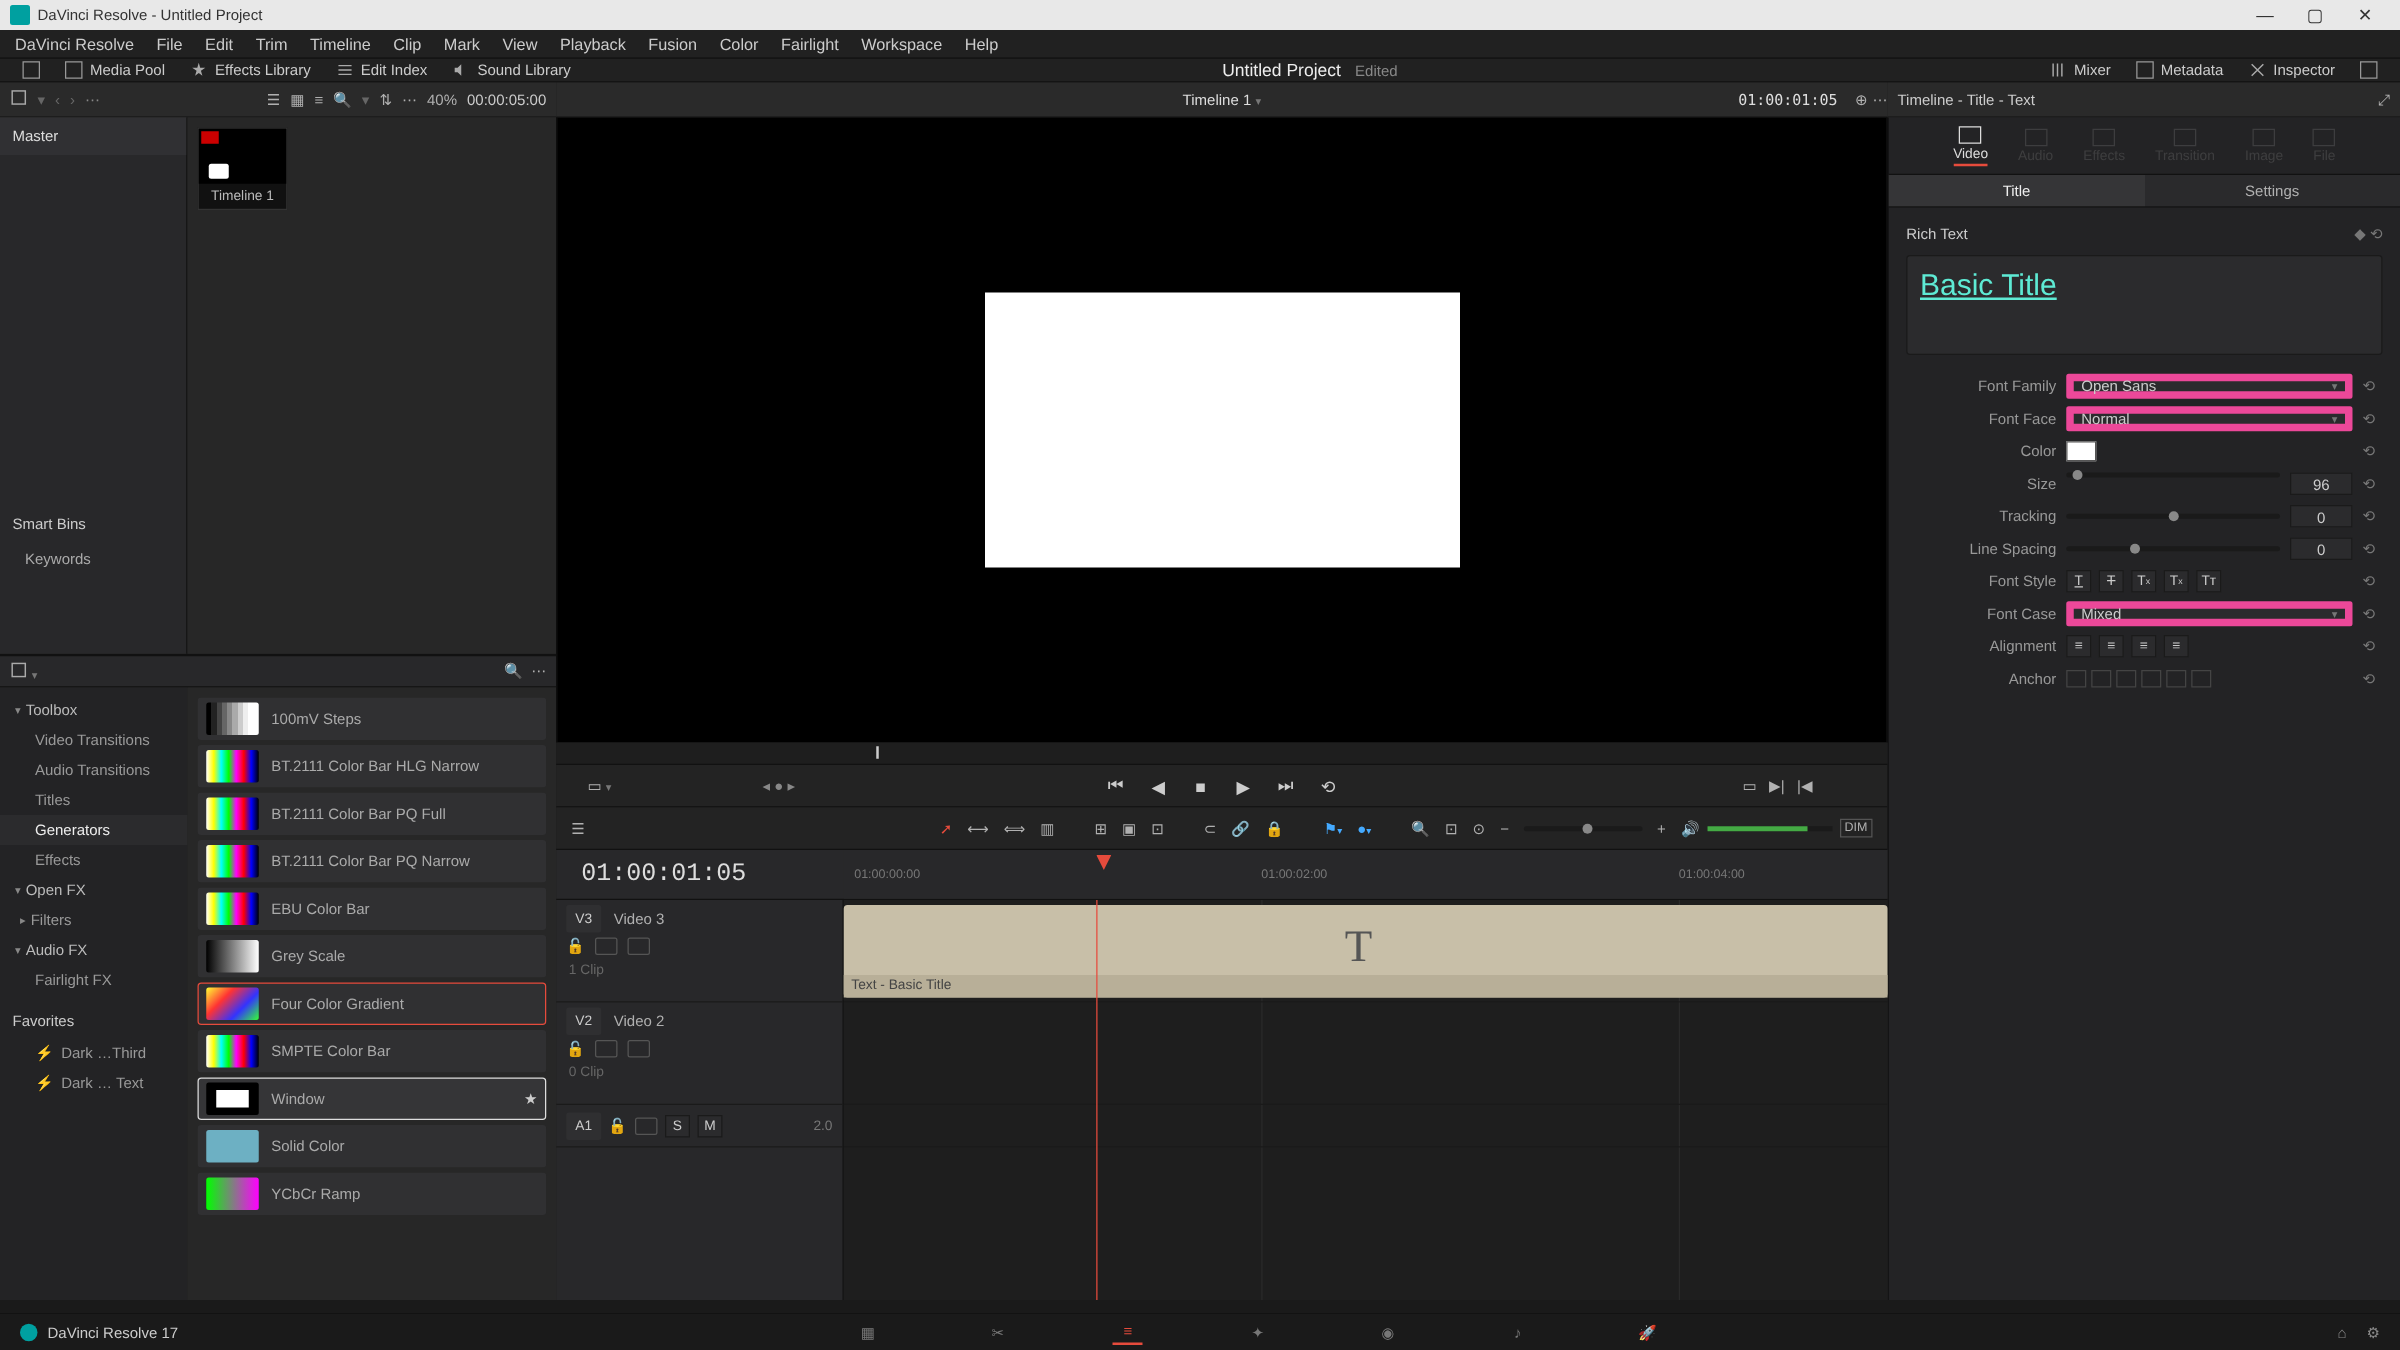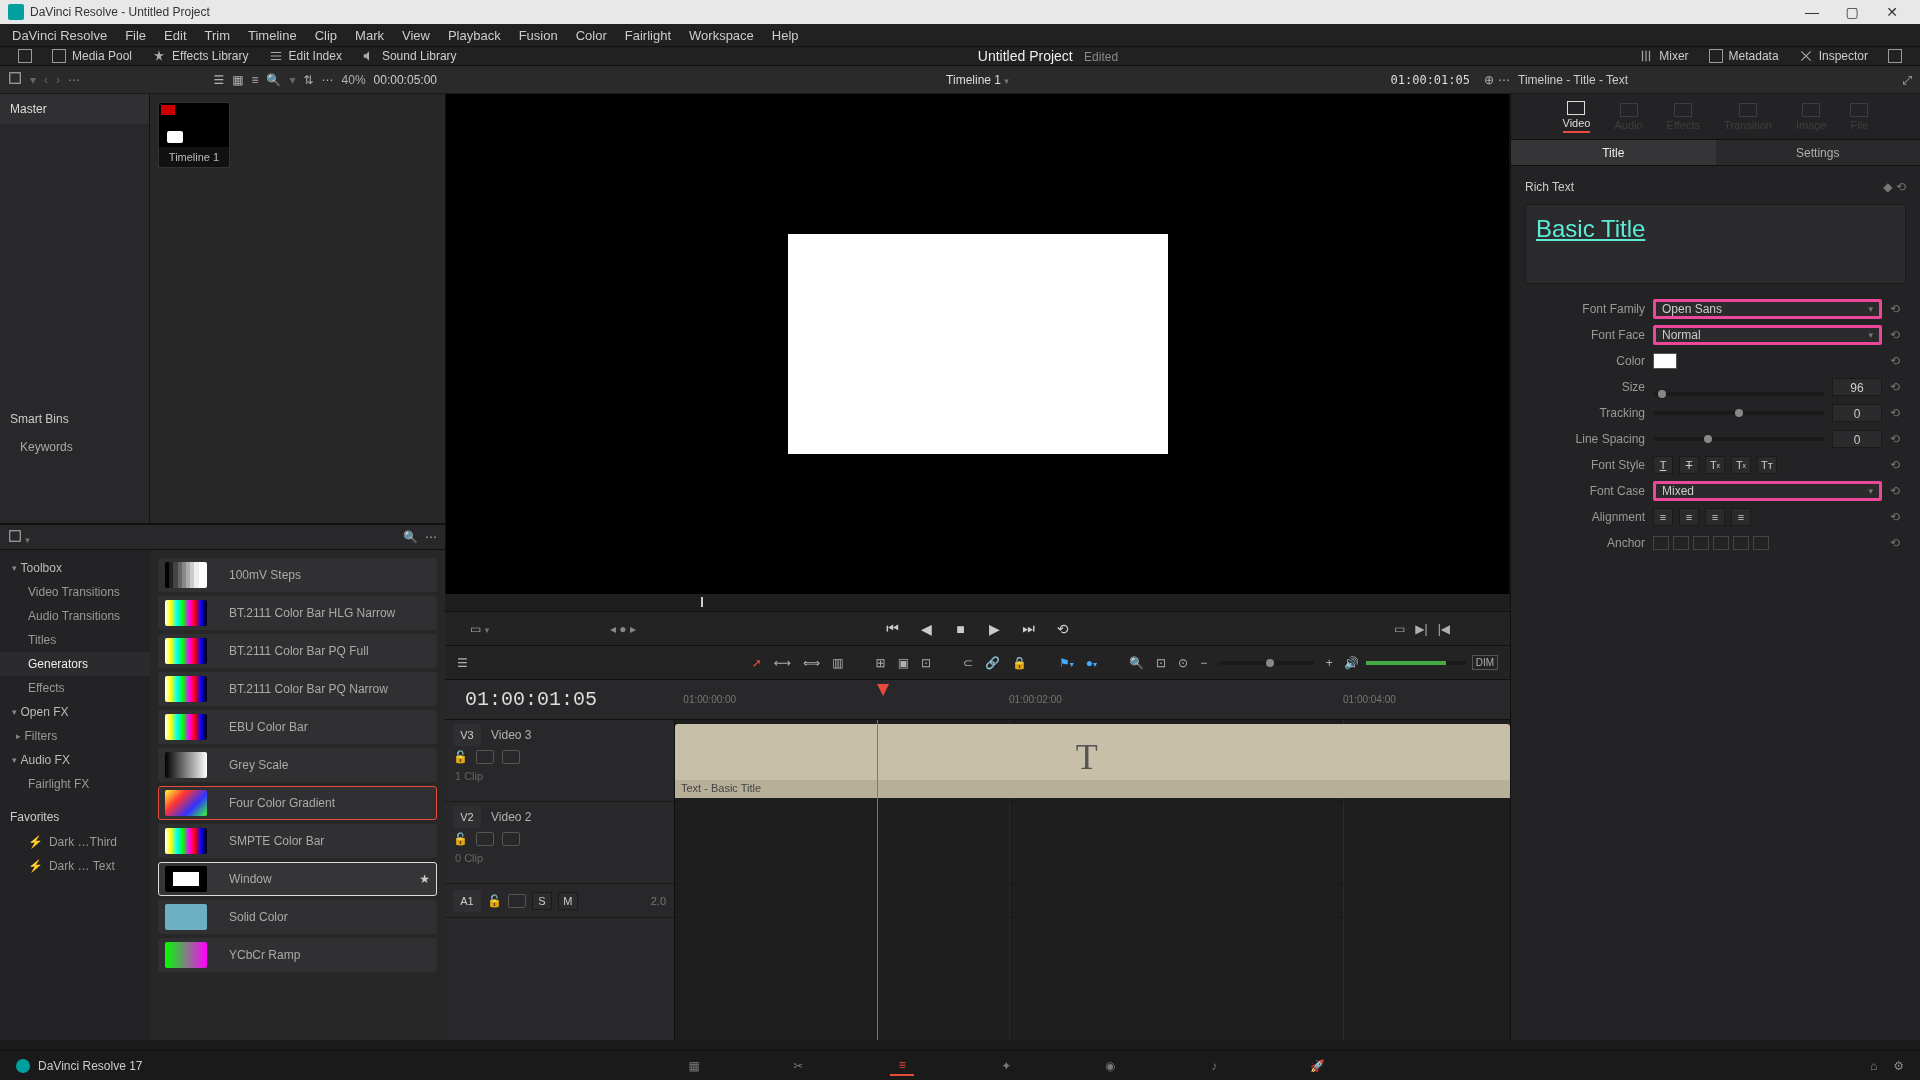--- a/index.html
+++ b/index.html
@@ -44,21 +44,21 @@
 
 .fx-area { flex: 1; display: flex; }
 .fx-tree { width: 150px; background: #232325; padding: 6px 0; }
 .fx-tree .node { padding: 5px 12px; color: #bbb; cursor: pointer; display: flex; align-items: center; }
 .fx-tree .node.child { padding-left: 28px; color: #999; }
 .fx-tree .node.sel { color: #eee; background: #2b2b2d; }
 .fx-tree .sec-hdr { padding: 6px 10px; color: #ccc; margin-top: 8px; }
 .fx-tree .arrow { font-size: 9px; margin-right: 4px; color: #888; }
 
 .fx-list { flex: 1; background: #272727; padding: 8px; overflow-y: auto; }
-.fx-item { height: 34px; background: #303032; border-radius: 3px; margin-bottom: 4px; display: flex; align-items: center; padding: 2px 6px; cursor: grab; border: 1px solid transparent; gap: 12px; }
+.fx-item { height: 34px; background: #303032; border-radius: 3px; margin-bottom: 4px; display: flex; align-items: center; padding: 2px 6px; cursor: grab; border: 1px solid transparent; }
 .fx-item.highlight { border: 1px solid #e64b3c; }
 .fx-item.selected { border: 1px solid #ddd; background: #353537; }
 .fx-item .sw { width: 42px; height: 26px; border-radius: 2px; margin-right: 10px; }
 .fx-item .lbl { color: #aaa; font-size: 12px; }
 
 
 .sw-steps { background: linear-gradient(90deg,#000 0 10%,#222 10% 20%,#444 20% 30%,#666 30% 40%,#888 40% 50%,#aaa 50% 60%,#ccc 60% 70%,#eee 70% 80%,#fff 80% 100%); }
 .sw-bars { background: linear-gradient(90deg,#fff,#ff0,#0ff,#0f0,#f0f,#f00,#00f,#000); }
 .sw-4grad { background: linear-gradient(135deg,#ff3,#f33,#33f,#3f3); }
 .sw-grey { background: linear-gradient(90deg,#000,#fff); }
@@ -118,21 +118,21 @@
 .insp-subtabs div.active { background: #353537; color:#eee;}
 
 .insp-body { flex: 1; padding: 10px 14px; overflow-y: auto;}
 .insp-sec { display:flex; align-items:center; justify-content:space-between; padding: 4px 0; color:#ccc;}
 .rich-text { width: 100%; height: 80px; background: #2b2b2d; border: 1px solid #1a1a1a; border-radius: 3px; padding: 10px; color: #5eead4; font-size: 24px; margin: 6px 0 12px; text-decoration: underline; }
 
 .prop-row { display: flex; align-items: center; height: 26px; gap: 8px; }
 .prop-row .lbl { width: 120px; text-align: right; color: #999; font-size: 12px;}
 .prop-row .val { flex: 1; }
 .prop-row .reset { width: 16px; color: #777; cursor:pointer;}
-.dd { background: #2b2b2d; border: 3px solid #ec4899; border-radius: 2px; height: 20px; display: flex; align-items: center; padding: 0 6px; color: #ccc; font-size: 12px; justify-content: space-between;}
+.dd { background: #2b2b2d; border: 6px solid #ec4899; border-radius: 2px; height: 20px; display: flex; align-items: center; padding: 0 6px; color: #ccc; font-size: 12px; justify-content: space-between;}
 .swatch { width: 24px; height: 16px; background: #fff; border: 1px solid #555; }
 .slider { height: 4px; background: #1a1a1a; border-radius: 2px; position: relative; flex:1;}
 .slider .knob { width: 8px; height: 8px; background: #888; border-radius: 50%; position: absolute; top: -2px; }
 .numbox { width: 50px; background: #2b2b2d; border: 1px solid #1a1a1a; text-align: center; color:#ccc; font-size:12px; height:18px; line-height:18px;}
 .style-btns { display:flex; gap:6px;}
 .style-btn { width:20px; height:18px; background:#2b2b2d; border:1px solid #1a1a1a; display:flex; align-items:center; justify-content:center; font-size:11px; color:#ccc; cursor:pointer;}
 .anchor-grid { display:flex; gap:4px;}
 .anchor-grid .ab { width:16px;height:14px;border:1px solid #444; cursor:pointer;}
 
 
@@ -550,21 +550,21 @@
       </div>
       <div class="prop-row">
         <div class="lbl">Color</div>
         <div class="val">
             <div class="swatch"></div>
           </div>
         <div class="reset">⟲</div>
       </div>
       <div class="prop-row">
         <div class="lbl">Size</div>
-        <div class="val" style="display:flex;gap:8px;align-items:flex-end">
+        <div class="val" style="display:flex;gap:8px;align-items:flex-start">
           <div class="slider">
               <div class="knob" style="left:3%"></div>
             </div>
           <div class="numbox">96</div>
         </div>
         <div class="reset">⟲</div>
       </div>
       <div class="prop-row">
         <div class="lbl">Tracking</div>
         <div class="val" style="display:flex;gap:8px;align-items:center">

